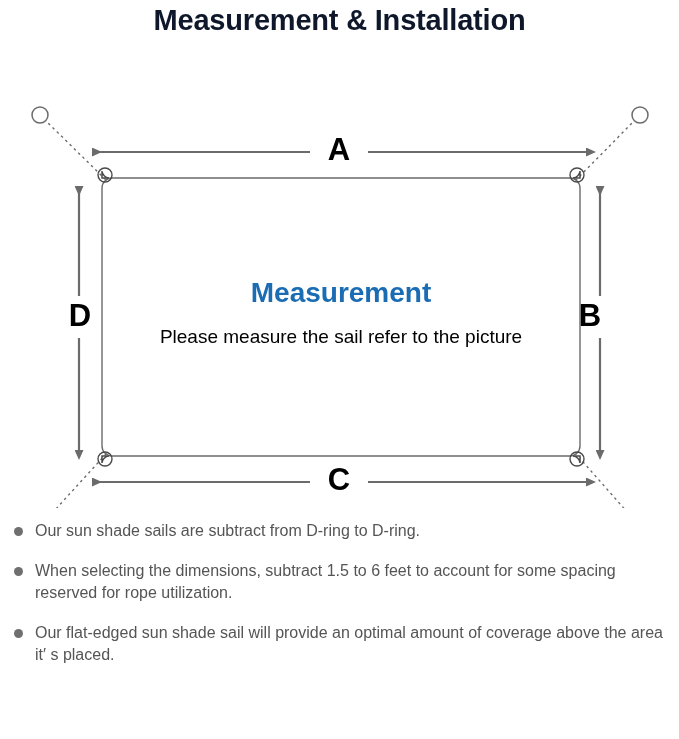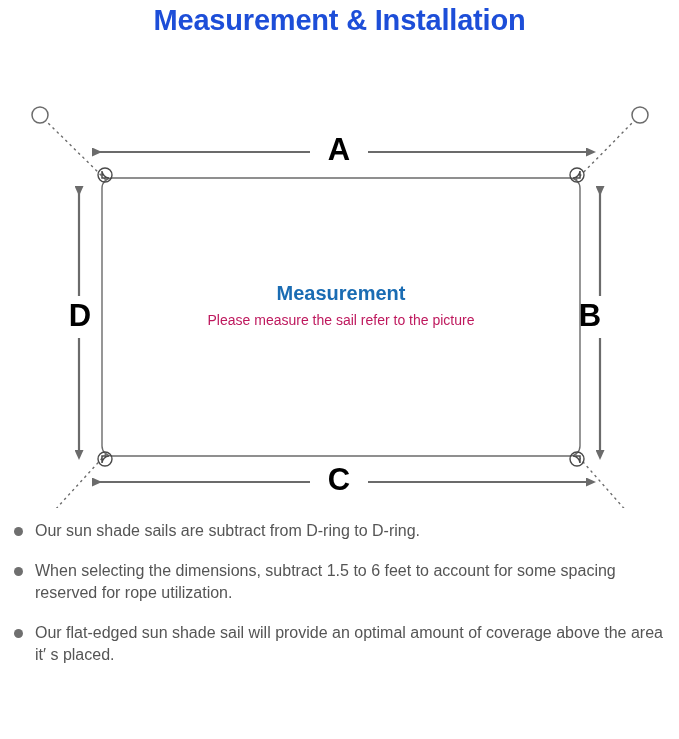--- a/index.html
+++ b/index.html
@@ -16,21 +16,21 @@
     overflow: hidden;
     position: relative;
   }
 
   
   #page-title {
     width: 100%;
     text-align: center;
     font-size: 29px;
     font-weight: bold;
-    color: #1d4ed8;
+    color: #0f172a;
     letter-spacing: -0.2px;
     padding-top: 2px;
     line-height: 36px;
     white-space: nowrap;
   }
 
   
   #diagram-panel {
     position: relative;
     width: 679px;
@@ -62,30 +62,30 @@
   
   #sail-center-labels {
     position: absolute;
     left: 102px;
     top: 240px;
     width: 478px;
     text-align: center;
     user-select: none;
   }
   #sail-heading {
-    font-size: 20px;
+    font-size: 28px;
     font-weight: bold;
     color: #1a6cb3;
     line-height: 30px;
-    margin-bottom: 2px;
+    margin-bottom: 19px;
   }
   #sail-subheading {
-    font-size: 14px;
+    font-size: 19px;
     font-weight: normal;
-    color: #be185d;
+    color: #000000;
     line-height: 20px;
   }
 
   
   #notes-list {
     position: absolute;
     left: 0;
     top: 470px;
     width: 679px;
     padding: 50px 14px 0 14px;

